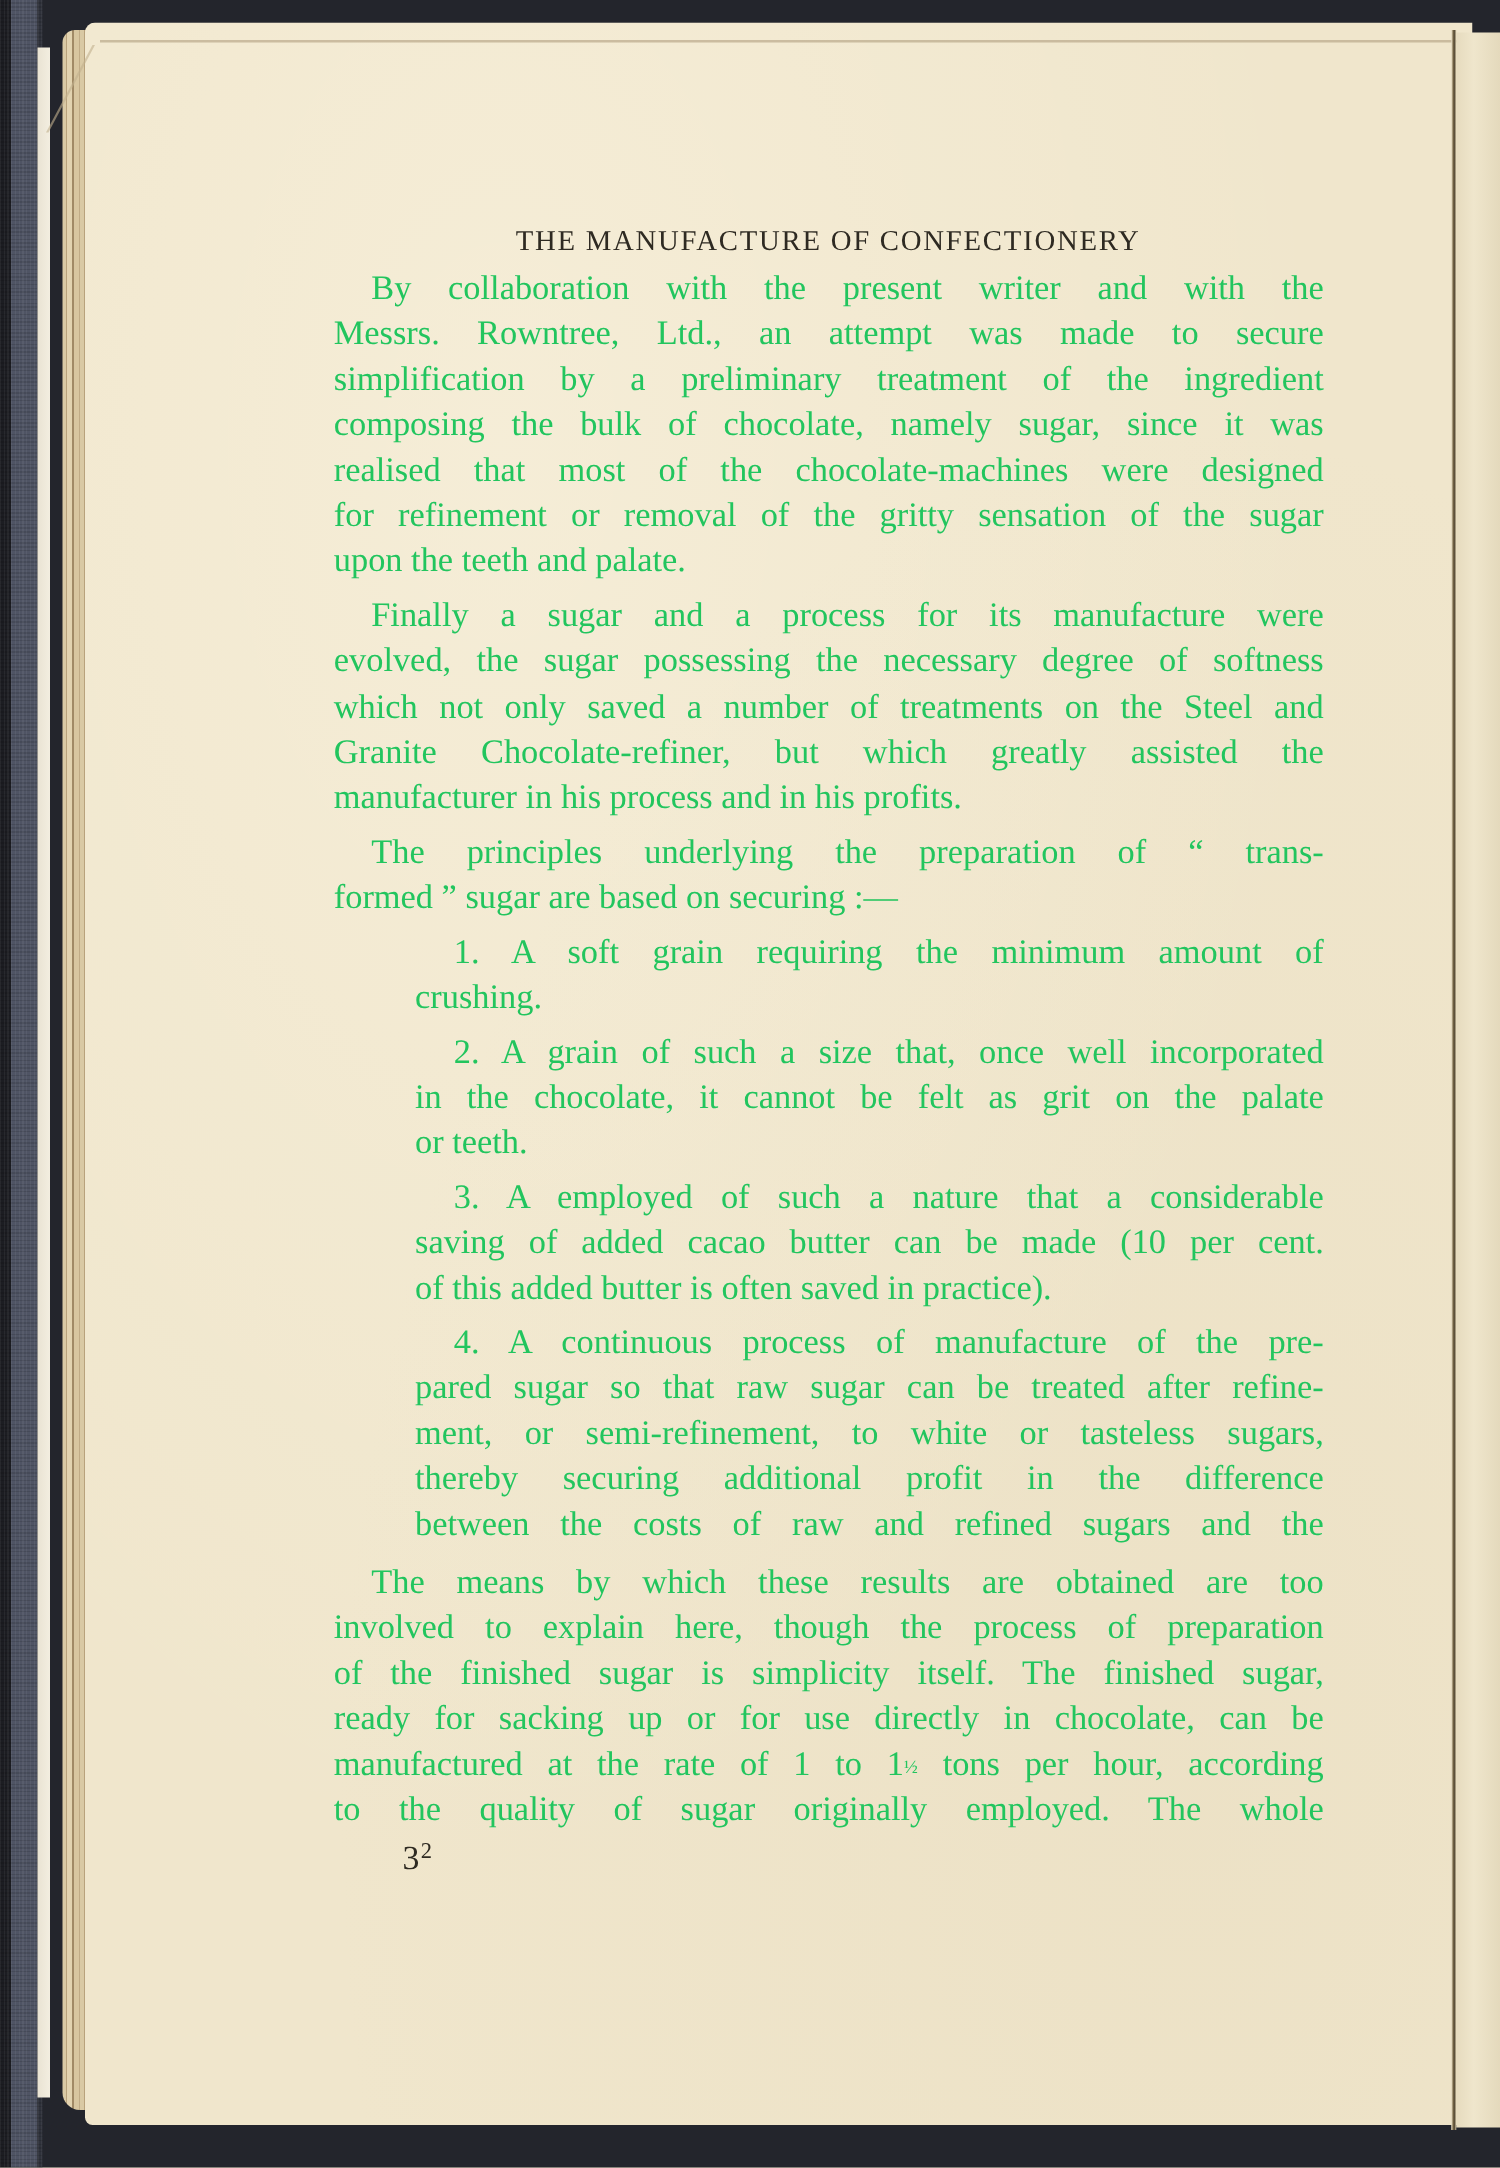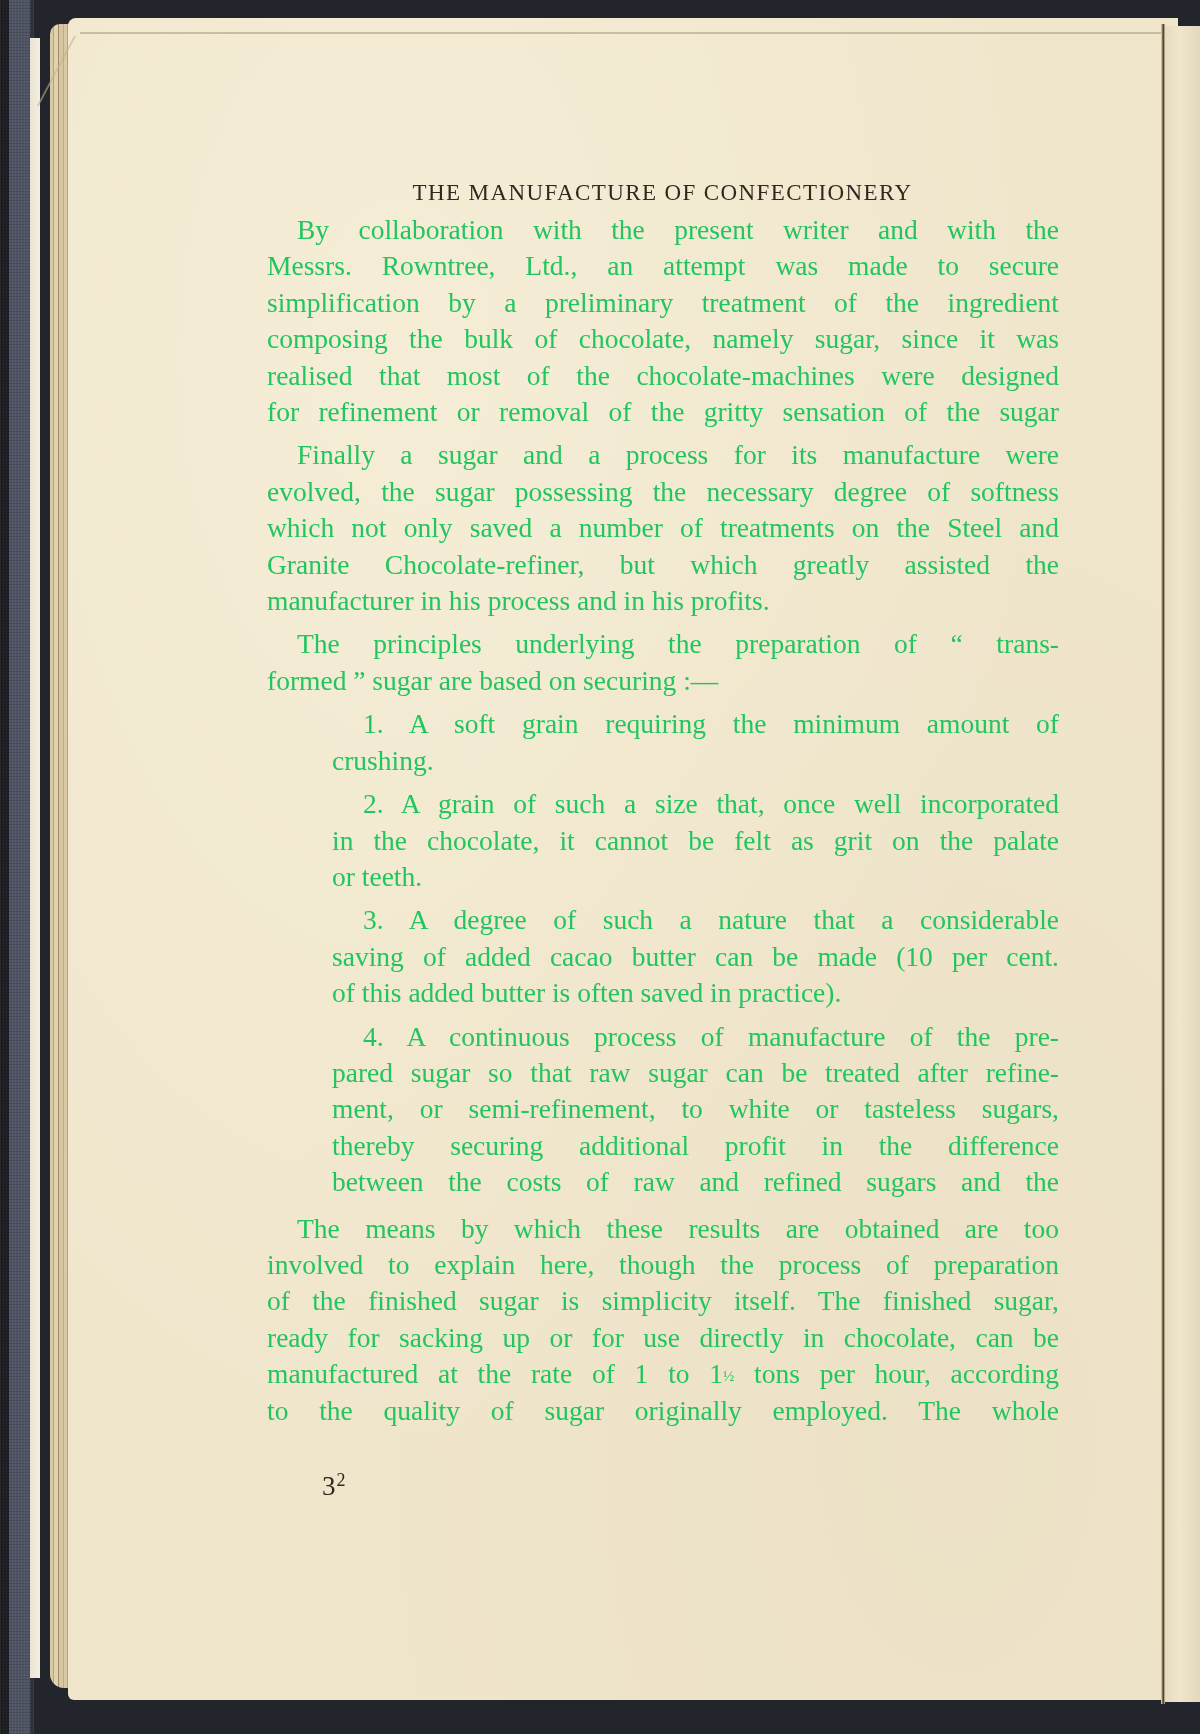--- a/index.html
+++ b/index.html
@@ -98,20 +98,21 @@
 
 <div class="text-block">
 
   <div>
     <p class="indent">By collaboration with the present writer and with the</p>
     <p>Messrs. Rowntree, Ltd., an attempt was made to secure</p>
     <p>simplification by a preliminary treatment of the ingredient</p>
     <p>composing the bulk of chocolate, namely sugar, since it was</p>
     <p>realised that most of the chocolate-machines were designed</p>
     <p>for refinement or removal of the gritty sensation of the sugar</p>
+    <p class="last">upon the teeth and palate.</p>
   </div>
   <div class="gap"></div>
 
   <div>
     <p class="indent">Finally a sugar and a process for its manufacture were</p>
     <p>evolved, the sugar possessing the necessary degree of softness</p>
     <p>which not only saved a number of treatments on the Steel and</p>
     <p>Granite Chocolate-refiner, but which greatly assisted the</p>
     <p class="last">manufacturer in his process and in his profits.</p>
   </div>
@@ -129,21 +130,21 @@
       <p class="last">crushing.</p>
     </div>
     <div class="gap"></div>
     <div>
       <p class="first"><span>2.</span> <span>A grain of such a size that, once well incorporated</span></p>
       <p>in the chocolate, it cannot be felt as grit on the palate</p>
       <p class="last">or teeth.</p>
     </div>
     <div class="gap"></div>
     <div>
-      <p class="first"><span>3.</span> <span>A degree of such a nature that a considerable</span></p>
+      <p class="first"><span>3.</span> <span>A employed of such a nature that a considerable</span></p>
       <p>saving of added cacao butter can be made (10 per cent.</p>
       <p class="last">of this added butter is often saved in practice).</p>
     </div>
     <div class="gap"></div>
     <div>
       <p class="first"><span>4.</span> <span>A continuous process of manufacture of the pre-</span></p>
       <p>pared sugar so that raw sugar can be treated after refine-</p>
       <p>ment, or semi-refinement, to white or tasteless sugars,</p>
       <p>thereby securing additional profit in the difference</p>
       <p>between the costs of raw and refined sugars and the</p>

